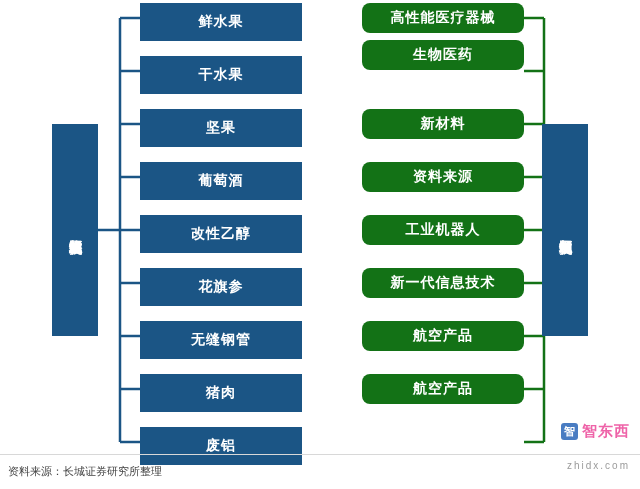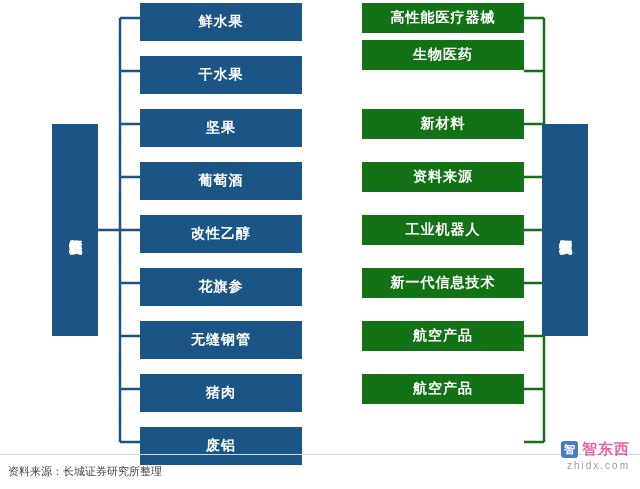--- a/index.html
+++ b/index.html
@@ -70,20 +70,21 @@
     width: 162px;
     height: 38px;
     font-size: 14px;
   }
   .rightbox {
     background: #137216;
     left: 362px;
     width: 162px;
     height: 30px;
     font-size: 14px;
+    border-radius: 8px;
   }
   .source {
     position: absolute;
     left: 8px;
     bottom: 10px;
     color: #444444;
     font-size: 11px;
     letter-spacing: 0px;
   }
   .footer-rule {
@@ -123,21 +124,21 @@
   .wm-text {
     color: #ec4899;
     font-size: 15px;
     font-weight: bold;
     letter-spacing: 1px;
   }
   .wm-url {
     color: #8a8a8a;
     font-size: 10px;
     letter-spacing: 2px;
-    margin-top: 1px;
+    margin-top: 19px;
   }
 </style>
 </head>
 <body>
 
 <div id="stage">
 
   <svg class="connectors" viewBox="0 0 640 489">
 
     <g stroke="#1b5585" stroke-width="2.5" fill="none">

